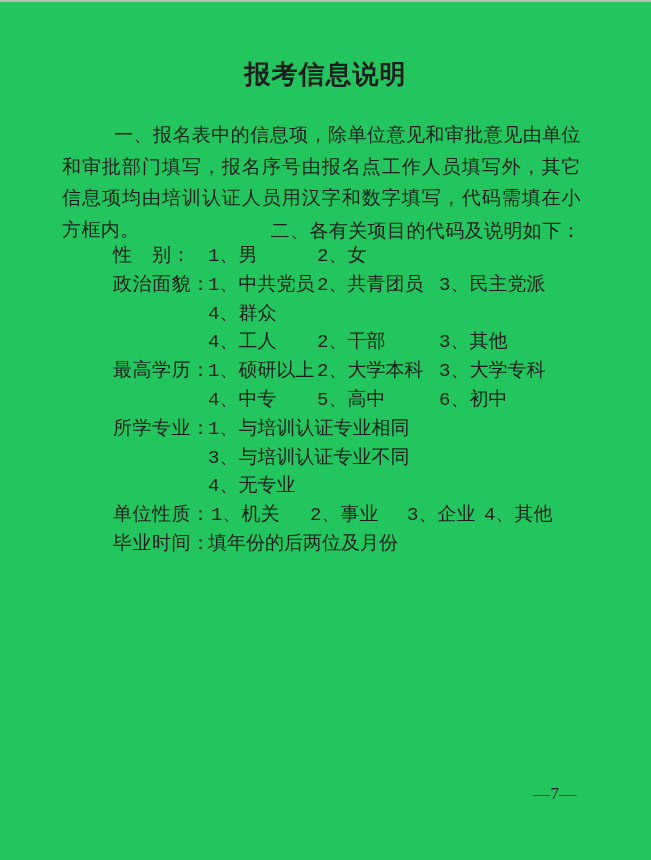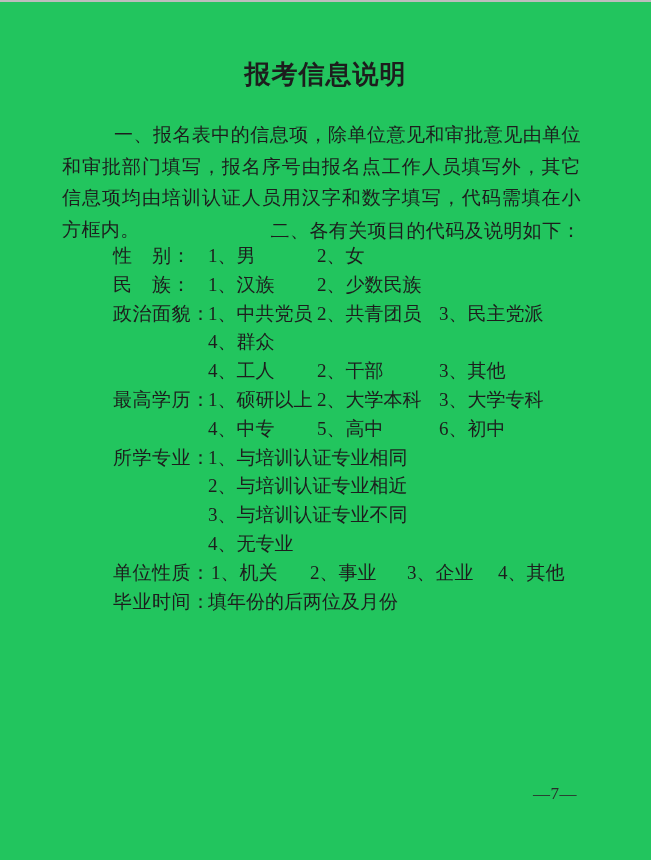--- a/index.html
+++ b/index.html
@@ -51,34 +51,35 @@
     position: absolute;
     left: 62px;
     top: 242px;
     width: 519px;
     font-size: 19px;
   }
   .crow {
     position: relative;
     height: 28.8px;
     line-height: 28.8px;
+    font-family: Liberation Mono, monospace;
   }
   .crow span {
     position: absolute;
     top: 0;
     white-space: nowrap;
   }
   .lab { left: 51px; letter-spacing: 0.5px; }
   .c1  { left: 146px; }
   .c2  { left: 255px; }
   .c3  { left: 377px; }
   .u1  { left: 149px; }
   .u2  { left: 248px; }
   .u3  { left: 345px; }
-  .u4  { left: 436px; }
+  .u4  { left: 422px; }
   .pagenum {
     position: absolute;
     top: 784px;
     right: 74px;
     font-size: 17px;
     letter-spacing: 0.5px;
     color: #2a2a2a;
   }
 </style>
 </head>
@@ -95,25 +96,20 @@
   <p class="para para-2">二、各有关项目的代码及说明如下：</p>
 
   <div class="codes">
 
     <div class="crow">
       <span class="lab">性　别：</span>
       <span class="c1">1、男</span>
       <span class="c2">2、女</span>
     </div>
 
-    <div class="crow">
-      <span class="lab">民　族：</span>
-      <span class="c1">1、汉族</span>
-      <span class="c2">2、少数民族</span>
-    </div>
 
     <div class="crow">
       <span class="lab">政治面貌：</span>
       <span class="c1">1、中共党员</span>
       <span class="c2">2、共青团员</span>
       <span class="c3">3、民主党派</span>
     </div>
 
     <div class="crow">
       <span class="c1">4、群众</span>
@@ -136,23 +132,20 @@
       <span class="c1">4、中专</span>
       <span class="c2">5、高中</span>
       <span class="c3">6、初中</span>
     </div>
 
     <div class="crow">
       <span class="lab">所学专业：</span>
       <span class="c1">1、与培训认证专业相同</span>
     </div>
 
-    <div class="crow">
-      <span class="c1">2、与培训认证专业相近</span>
-    </div>
 
     <div class="crow">
       <span class="c1">3、与培训认证专业不同</span>
     </div>
 
     <div class="crow">
       <span class="c1">4、无专业</span>
     </div>
 
     <div class="crow">

